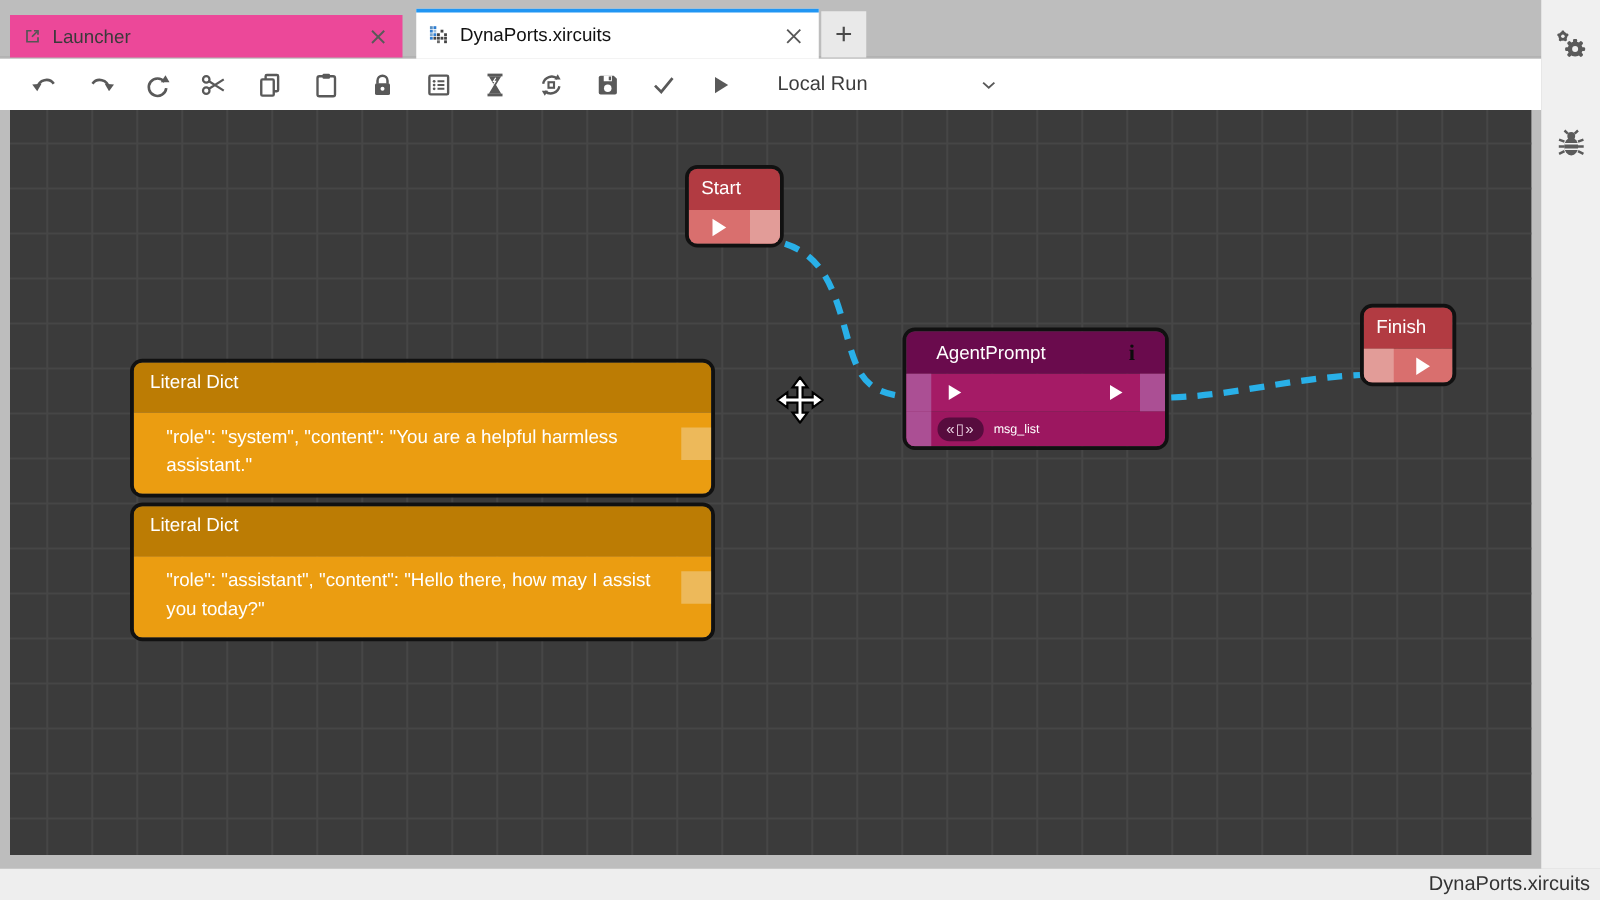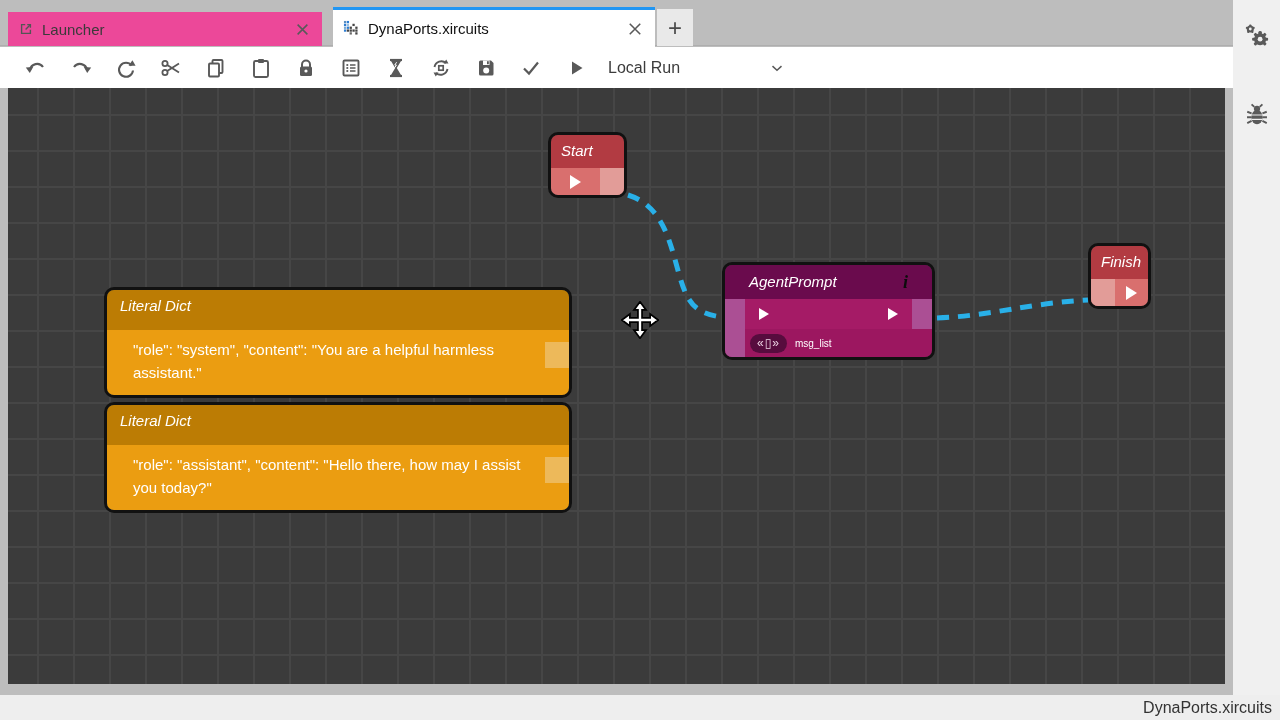--- a/index.html
+++ b/index.html
@@ -13,33 +13,33 @@
   .tab { position:absolute; display:flex; align-items:center; font-size:15px; color:#3a3a3a; padding:0 10px; }
   .tab-launcher { left:8px; top:12px; width:314px; height:34px; background:#ec4899; }
   .tab-active { left:333px; top:7px; width:322px; height:40px; background:#ffffff; border-top:3px solid #2196f3; color:#111; }
   .tab .tab-label { flex:1; margin-left:8px; white-space:nowrap; overflow:hidden; }
   .tab .close-btn { width:20px; height:20px; display:flex; align-items:center; justify-content:center; cursor:pointer; }
   .newtab-btn { position:absolute; left:657px; top:9px; width:36px; height:37px; background:#e9e9e9; display:flex; align-items:center; justify-content:center; font-size:24px; font-weight:300; color:#4a4a4a; cursor:pointer; }
 
   
   .toolbar { position:absolute; left:0; top:47px; width:1233px; height:41px; background:#ffffff; display:flex; align-items:center; padding-left:23px; }
   .tbtn { width:26px; height:26px; margin-right:19px; display:flex; align-items:center; justify-content:center; cursor:pointer; flex:none; }
-  .run-select { display:flex; align-items:center; width:178px; justify-content:space-between; cursor:pointer; }
+  .run-select { display:flex; align-items:center; margin-left:14px; width:178px; justify-content:space-between; cursor:pointer; }
   .run-select .run-label { font-size:16px; color:#3c3c3c; }
 
   
   .canvas { position:absolute; left:8px; top:88px; width:1217px; height:596px;
     background-color:#3b3b3b;
     background-image: linear-gradient(#464646 2px, transparent 2px),
                       linear-gradient(90deg, #464646 2px, transparent 2px);
     background-size:36px 36px; background-position:-7px -10px; }
   .links { position:absolute; inset:0; }
 
   .node { position:absolute; border:3px solid #111; border-radius:10px; overflow:hidden; color:#fff; font-size:15px; }
-  .node .hdr { display:flex; align-items:flex-start;font-style:italic; }
+  .node .hdr { display:flex; align-items:center; }
 
   
   .node-red { width:79px; }
   .node-red .hdr { background:#b23b42; padding:7px 10px 9px; }
   .node-red .body { display:flex; height:27px; background:#d96f6e; }
   .flow-cell { flex:1; display:flex; align-items:center; justify-content:center; }
   .tri { width:0; height:0; border-top:7px solid transparent; border-bottom:7px solid transparent; border-left:11px solid #fff; }
   .port-sq-red { width:24px; background:#e29c98; flex:none; }
 
   
@@ -282,21 +282,21 @@
         <span class="tri-sm" style="margin-right:14px;"></span>
         <span class="port-sq-purple"></span>
       </div>
       <div class="ap-row2">
         <span class="port-sq-purple"></span>
         <span class="dyna-badge">«▯»</span>
         <span class="dyna-label">msg_list</span>
       </div>
     </div>
 
-    <div class="node node-red" style="left:1080px; top:155px; width:63px;">
+    <div class="node node-red" style="left:1080px; top:155px; width:77px;">
       <div class="hdr">
           <span>Finish</span>
         </div>
       <div class="body">
         <span class="port-sq-red"></span>
         <span class="flow-cell">
             <span class="tri"></span>
           </span>
       </div>
     </div>

